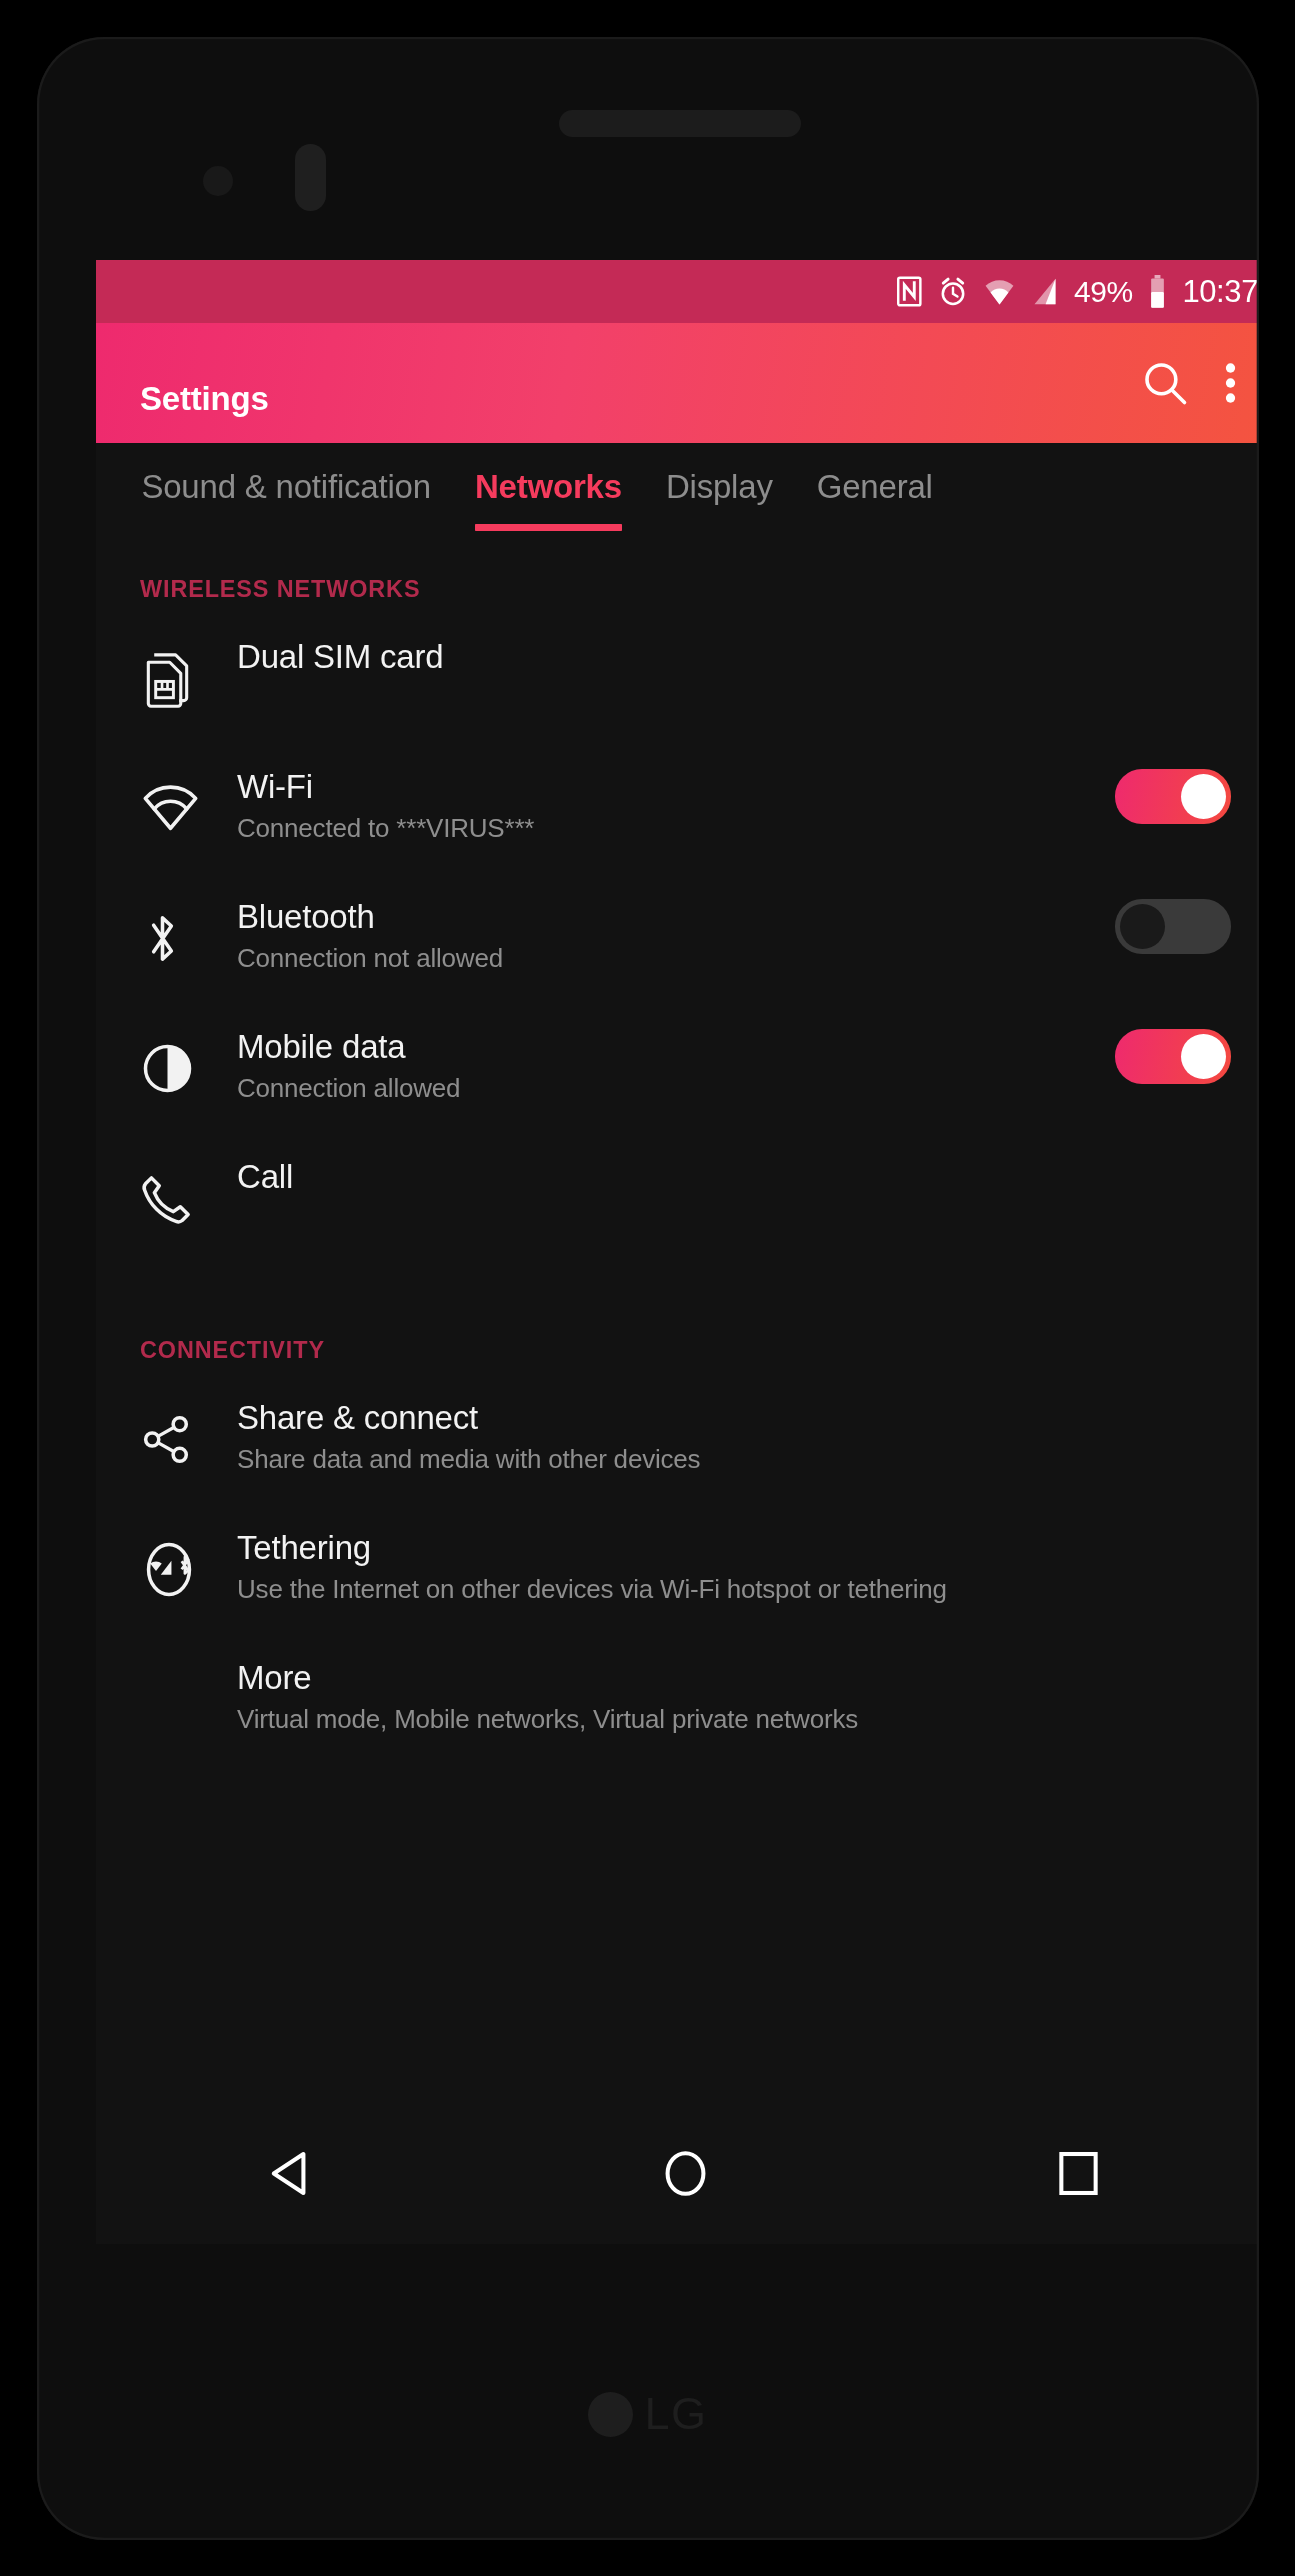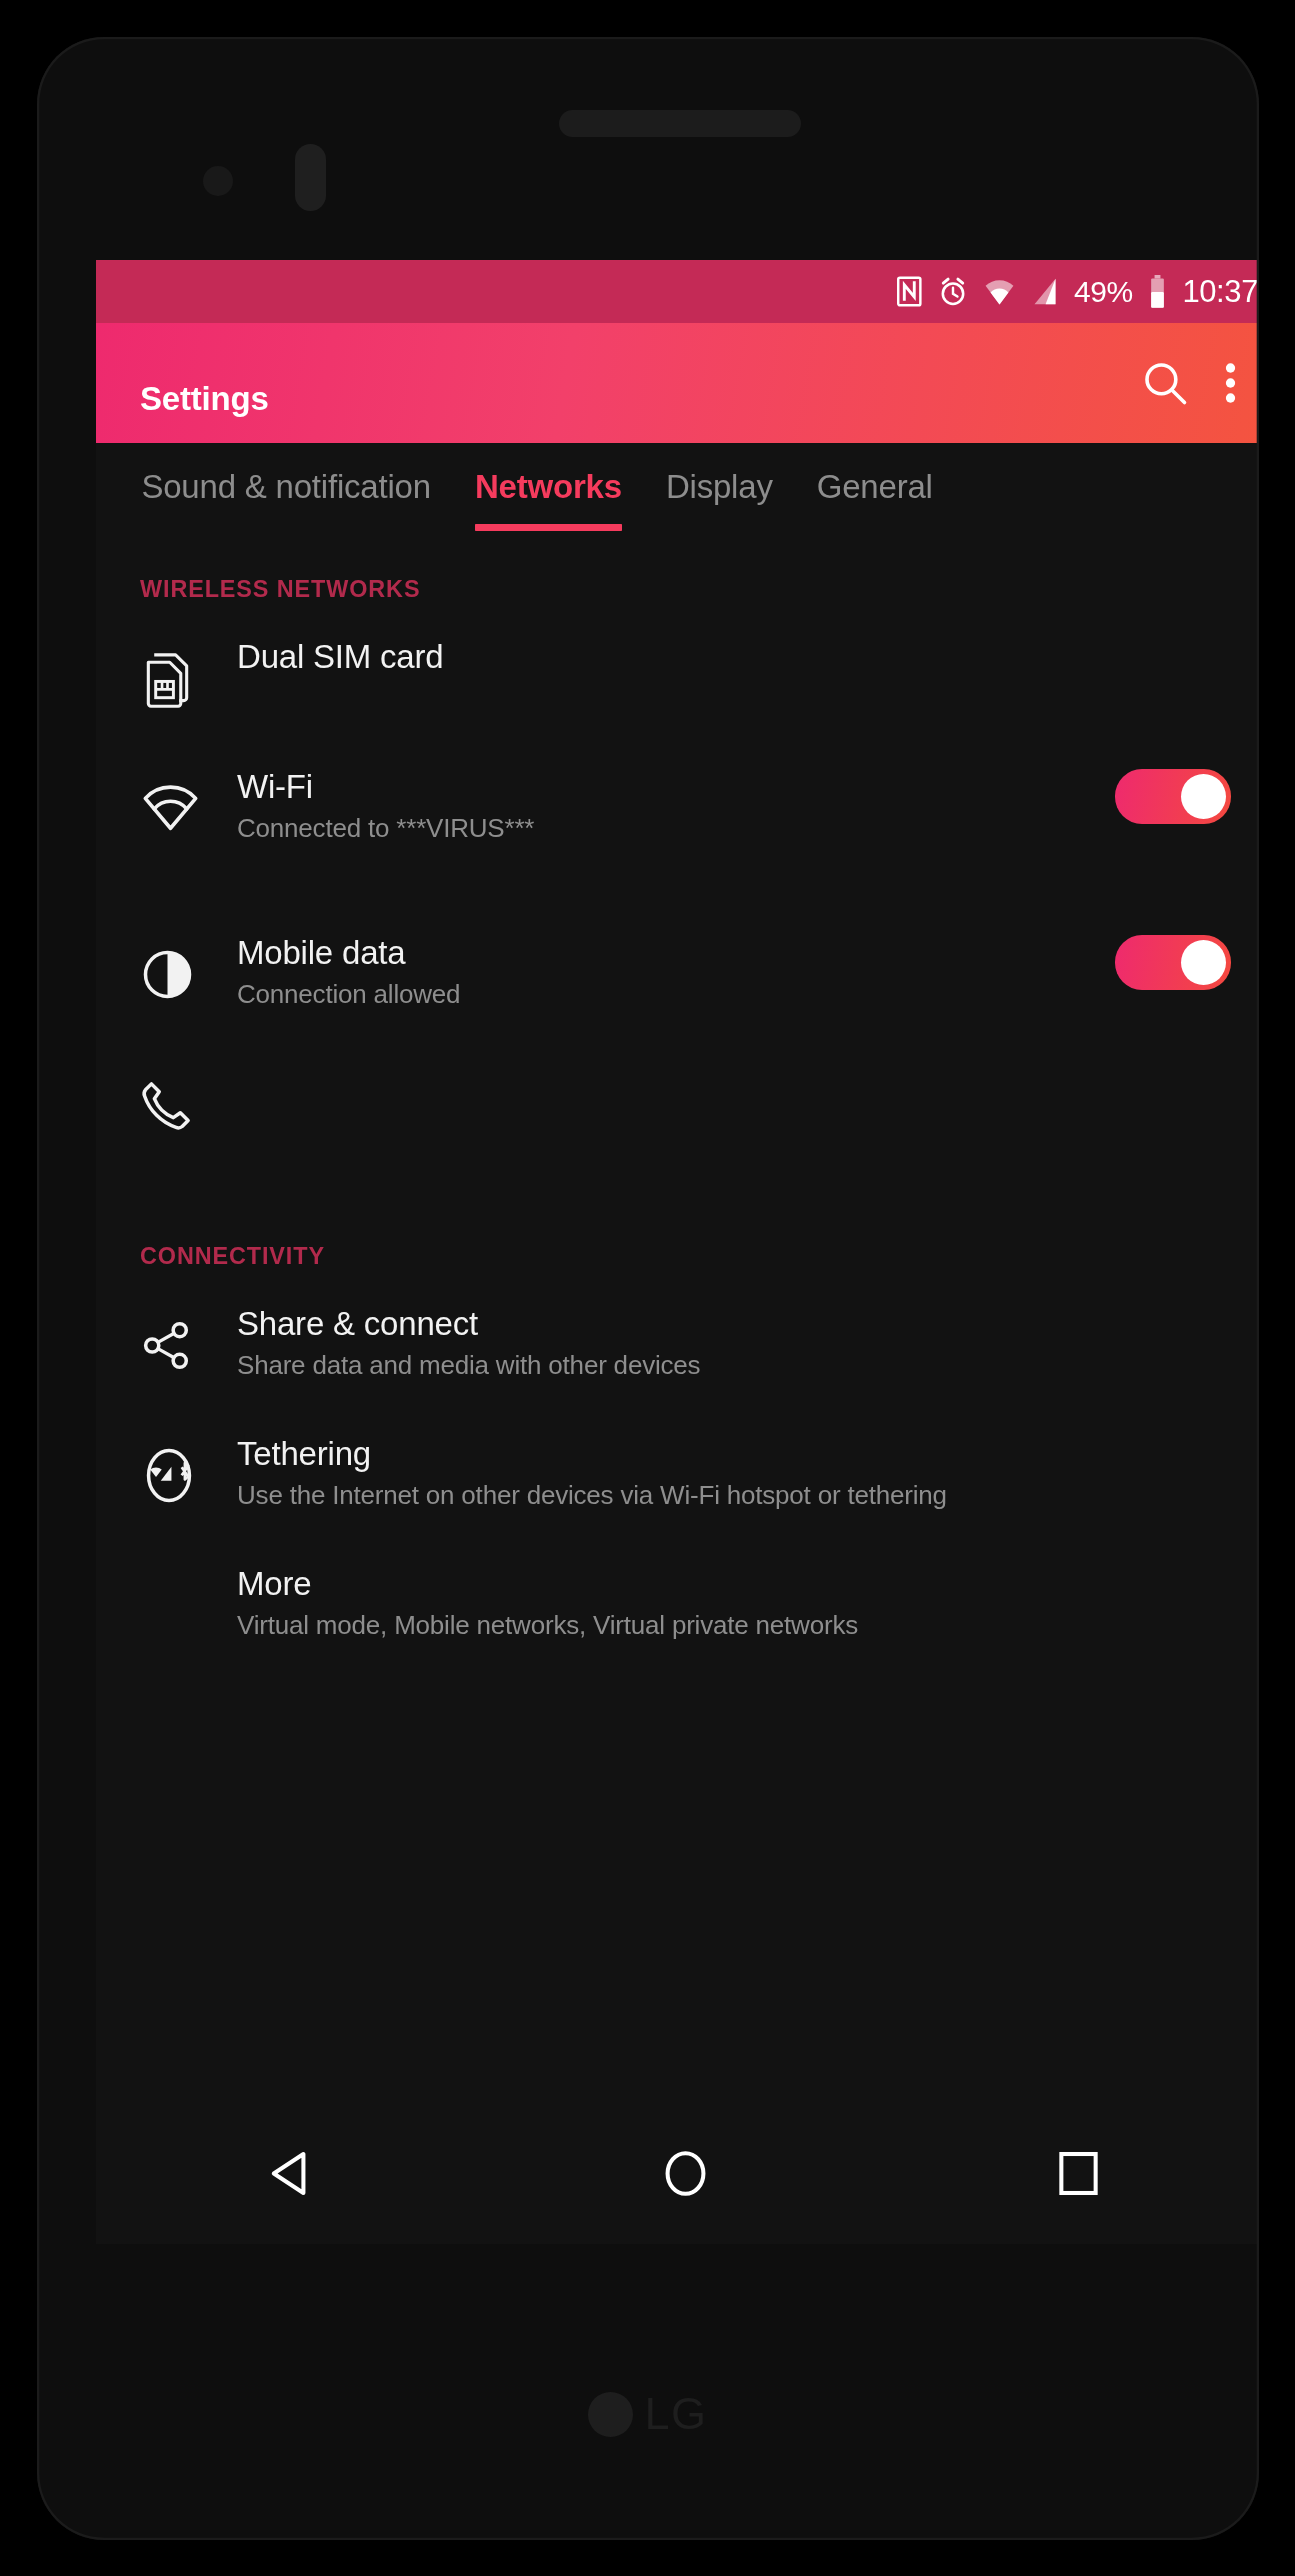--- a/index.html
+++ b/index.html
@@ -262,20 +262,34 @@
           <div class="row-text">
             <div class="row-title">Wi-Fi</div>
             <div class="row-sub">Connected to ***VIRUS***</div>
           </div>
           <div class="toggle on">
             <div class="knob"></div>
           </div>
         </div>
         <div class="spacer-md"></div>
 
+        <div class="row">
+          <div class="row-icon">
+            <svg width="45" height="59" viewBox="0 0 30 40">
+              <path d="M9 11 L21 28.5 L15 34 V6 L21 11.5 L9 29" fill="none" stroke="#f2f2f2" stroke-width="2.4" stroke-linejoin="round" stroke-linecap="round"></path>
+            </svg>
+          </div>
+          <div class="row-text">
+            <div class="row-title">Bluetooth</div>
+            <div class="row-sub">Connection not allowed</div>
+          </div>
+          <div class="toggle off">
+            <div class="knob"></div>
+          </div>
+        </div>
         <div class="spacer-md"></div>
 
         <div class="row">
           <div class="row-icon">
             <svg width="55" height="55" viewBox="0 0 36 36">
               <circle cx="18" cy="18" r="14.4" fill="none" stroke="#f2f2f2" stroke-width="2.3"></circle>
               <path d="M18 3.6 A14.4 14.4 0 0 1 18 32.4 Z" fill="#f2f2f2"></path>
             </svg>
           </div>
           <div class="row-text">
@@ -286,20 +300,23 @@
             <div class="knob"></div>
           </div>
         </div>
         <div class="spacer-md"></div>
 
         <div class="row">
           <div class="row-icon">
             <svg width="55" height="55" viewBox="0 0 36 36">
               <path d="M7.5 4.5 L12.6 9.6 L9.4 14.2 A22 22 0 0 0 21.8 26.6 L26.4 23.4 L31.5 28.5 L27.6 32.4 A4 4 0 0 1 23.6 33 A33 33 0 0 1 3 12.4 A4 4 0 0 1 3.6 8.4 Z" fill="none" stroke="#f2f2f2" stroke-width="2.3" stroke-linejoin="round"></path>
             </svg>
+          </div>
+          <div class="row-text">
+            <div class="row-title">Call</div>
           </div>
         </div>
 
         <div class="section-head" style="padding-top:84px;">CONNECTIVITY</div>
         <div class="spacer-md"></div>
 
         <div class="row">
           <div class="row-icon">
             <svg width="55" height="55" viewBox="0 0 36 36">
               <circle cx="26" cy="8" r="4.3" fill="none" stroke="#f2f2f2" stroke-width="2.3"></circle>

